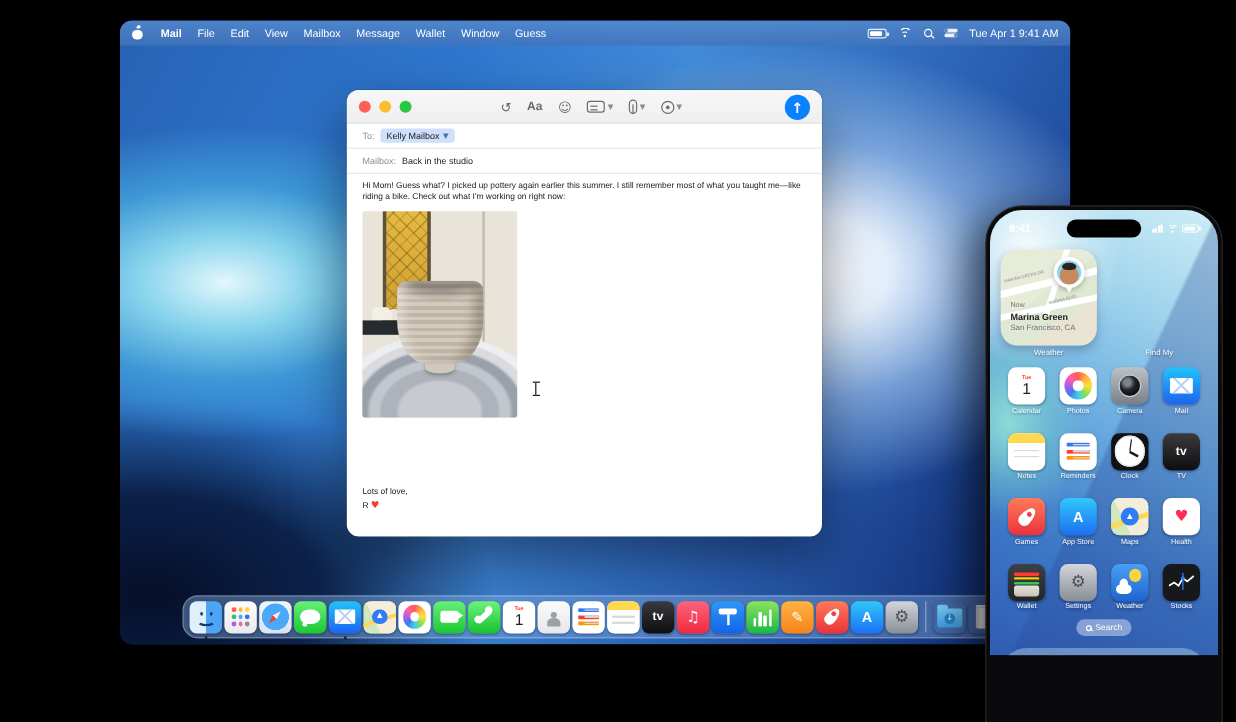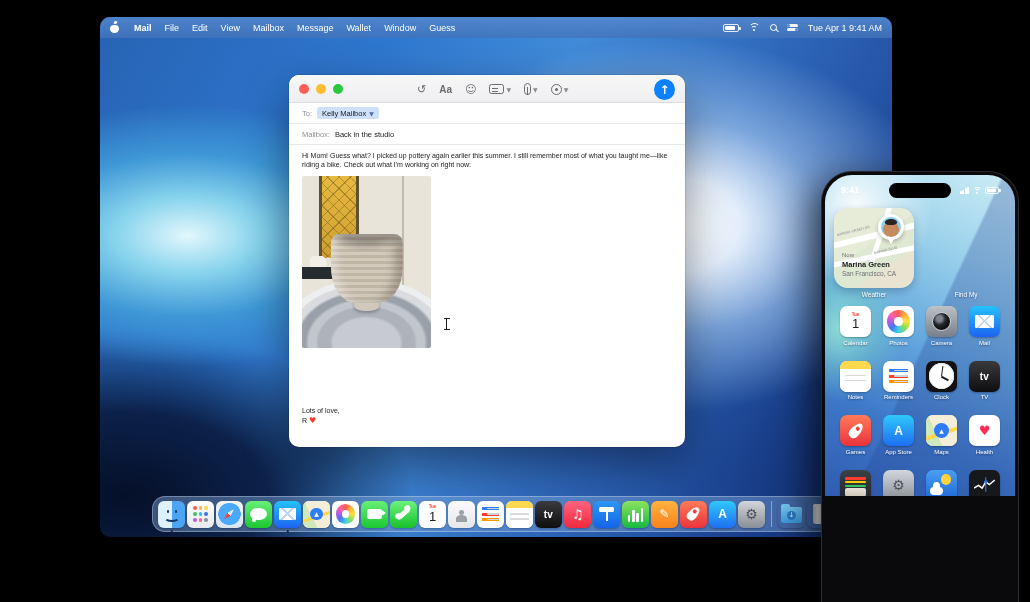--- a/index.html
+++ b/index.html
@@ -192,21 +192,21 @@
   .wlt i{height:2.6px;border-radius:1px}
   .wlt .wbase{height:9px;background:linear-gradient(180deg,#e8e3d8,#c8c2b4);border-radius:2px 2px 3px 3px}
   .sun{position:absolute;right:18%;top:16%;width:34%;height:34%;border-radius:50%;background:#ffd23f}
   .cld{position:absolute;left:14%;bottom:18%;width:42%;height:26%;background:#fff;border-radius:99px}
   .cld::before{content:"";position:absolute;left:18%;top:-55%;width:55%;height:110%;background:#fff;border-radius:50%}
   .tvtxt{color:#fff;font-weight:700;letter-spacing:.2px}
 
   
   .iphone{position:absolute;left:822px;top:172px;width:196px;height:430px;background:#0a0a0c;
     border-radius:30px 30px 0 0;box-shadow:0 0 0 1px #2a2a2e, -12px 8px 38px rgba(0,0,0,.65)}
-  .ip-screen{position:absolute;left:3px;top:3px;width:190px;height:321px;border-radius:27px 27px 0 0;overflow:hidden;
+  .ip-screen{position:absolute;left:3px;top:3px;width:190px;height:371px;border-radius:27px 27px 0 0;overflow:hidden;
     background:
       radial-gradient(60% 36% at 16% 10%, rgba(255,255,255,.95), rgba(232,246,250,.55) 38%, transparent 68%),
       radial-gradient(46% 30% at 8% 48%, rgba(150,230,215,.85) 0%, rgba(120,210,200,.4) 42%, transparent 75%),
       linear-gradient(115deg, rgba(255,255,255,0) 52%, rgba(40,70,150,.30) 53% 100%),
       linear-gradient(205deg, #cdeef6 0%, #9ed3ec 24%, #66a9de 50%, #3e79c8 74%, #2f5cb2 100%)}
   .ip-status{position:absolute;left:0;top:7px;right:0;height:16px;display:flex;align-items:center;padding:0 16px;color:#fff}
   .ip-time{font-size:9px;font-weight:700}
   .island{position:absolute;left:50%;top:8px;transform:translateX(-50%);width:62px;height:15px;border-radius:9px;background:#000}
   .ip-staticons{margin-left:auto;display:flex;align-items:center;gap:3.5px}
   .sig{display:flex;align-items:flex-end;gap:.9px;height:7px}

